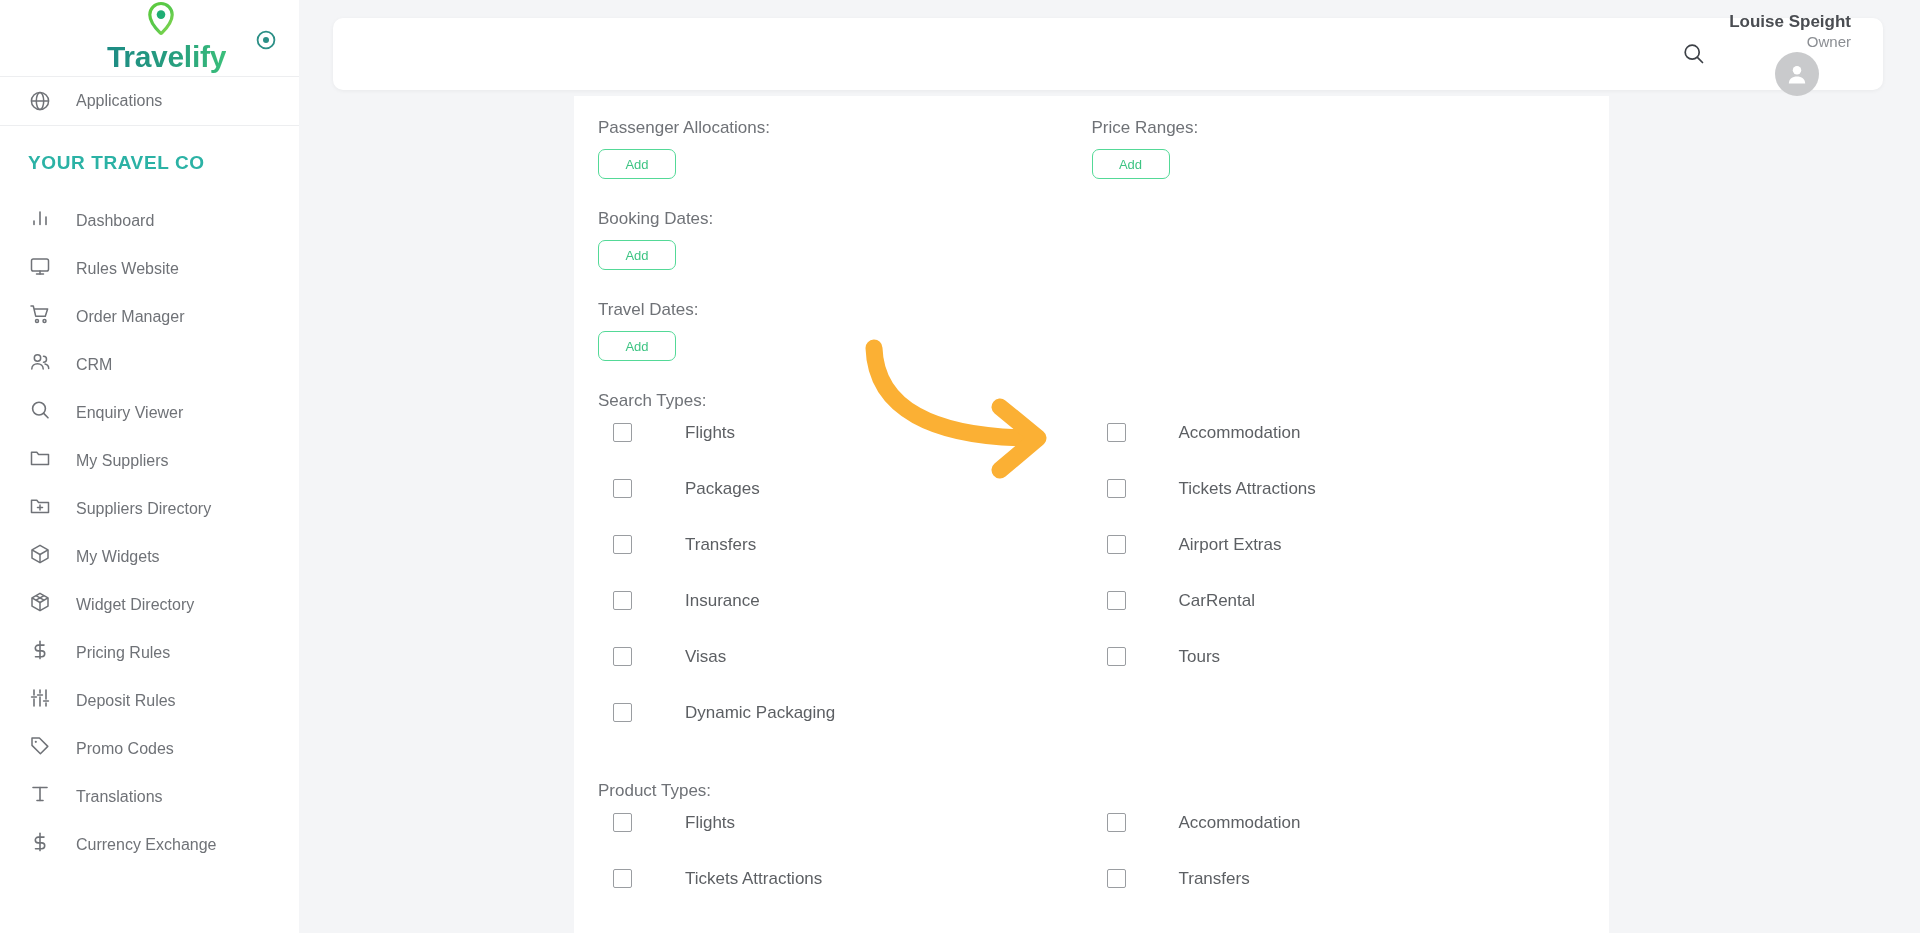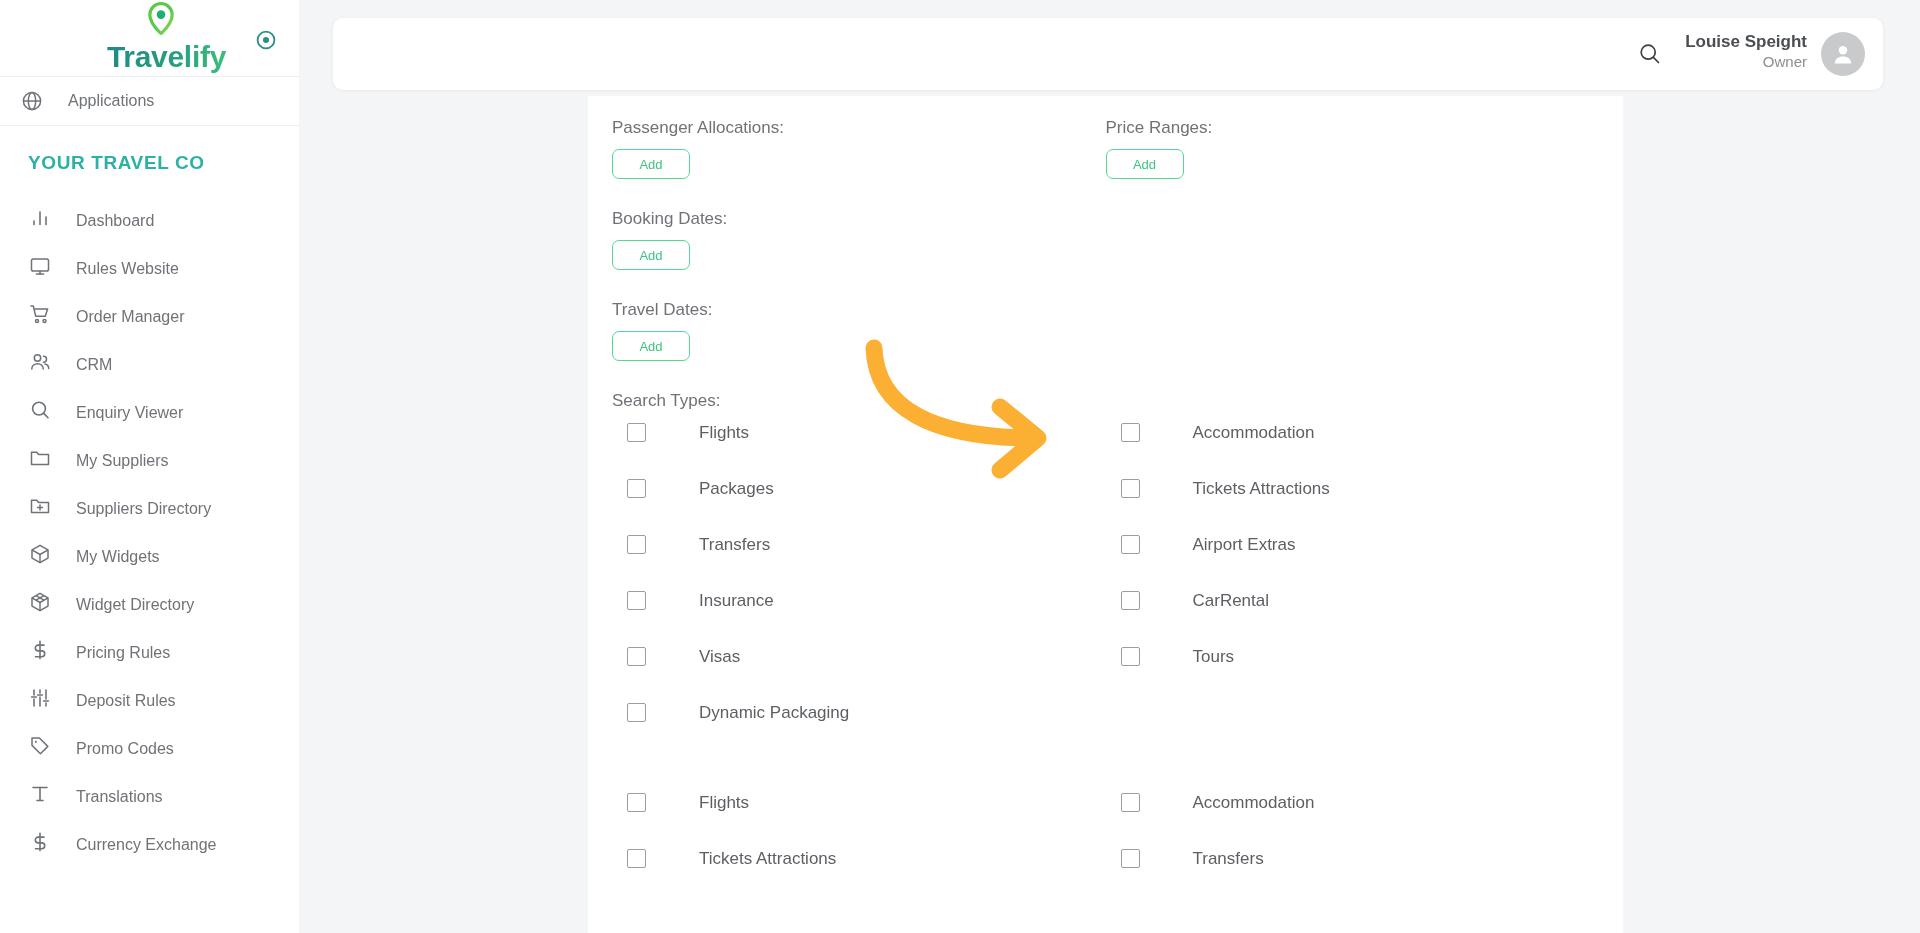--- a/index.html
+++ b/index.html
@@ -52,21 +52,21 @@
   }
   .side-divider {
     height: 1px;
     background: #edeef0;
     margin: 0 0 0 0;
   }
   #applications-row {
     height: 48px;
     display: flex;
     align-items: center;
-    padding-left: 20px;
+    padding-left: 28px;
     cursor: pointer;
   }
   #applications-row .nav-icon { width: 24px; height: 24px; flex: 0 0 24px; }
   #applications-row .nav-label {
     margin-left: 24px;
     font-size: 16px;
     color: #6f7277;
   }
   #org-label {
     margin: 26px 0 8px 28px;
@@ -105,22 +105,23 @@
     z-index: 4;
   }
   #header-search {
     width: 34px; height: 34px;
     margin-right: 18px;
     cursor: pointer;
     display: flex; align-items: center; justify-content: center;
   }
   #header-user {
     display: flex;
-    align-items: flex-start;
-    cursor: pointer;
+    align-items: center;
+    cursor: pointer;
+    flex-direction: column;
   }
   #header-user-text {
     text-align: right;
     margin-right: 14px;
   }
   #header-user-name {
     font-size: 17px;
     font-weight: bold;
     color: #4a4d52;
     line-height: 20px;
@@ -133,21 +134,21 @@
   #header-avatar {
     width: 44px; height: 44px;
     border-radius: 50%;
     background: #c9cacc;
     display: flex; align-items: center; justify-content: center;
   }
 
   
   #content-panel {
     position: absolute;
-    left: 588px; top: 96px;
+    left: 574px; top: 96px;
     width: 1035px;
     height: 837px;
     background: #ffffff;
     z-index: 2;
   }
   #content-gutter {
     position: absolute;
     left: 299px; top: 96px;
     width: 291px; height: 837px;
     background: #f4f5f7;
@@ -532,20 +533,21 @@
             </div>
             <div class="check-row">
               <span class="check-box"></span>
               <span class="check-label">Tours</span>
             </div>
           </div>
         </div>
       </div>
 
       <div style="padding-top:22px;">
+        <div class="section-title">Product Types:</div>
         <div class="checks-grid">
           <div class="checks-col">
             <div class="check-row">
               <span class="check-box"></span>
               <span class="check-label">Flights</span>
             </div>
             <div class="check-row">
               <span class="check-box"></span>
               <span class="check-label">Tickets Attractions</span>
             </div>

